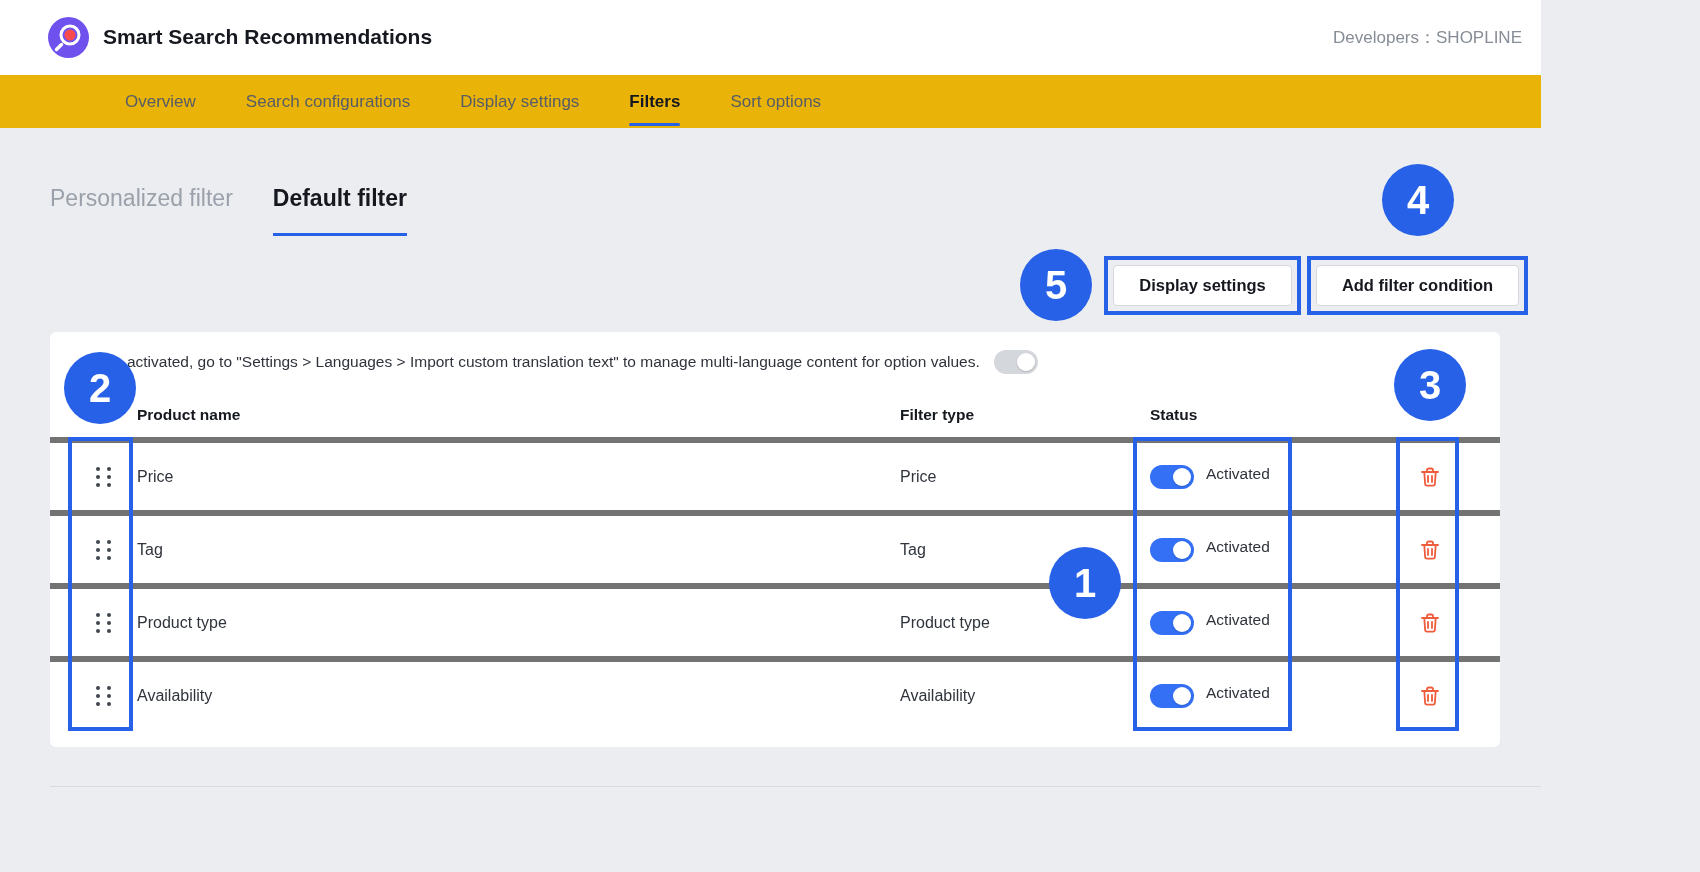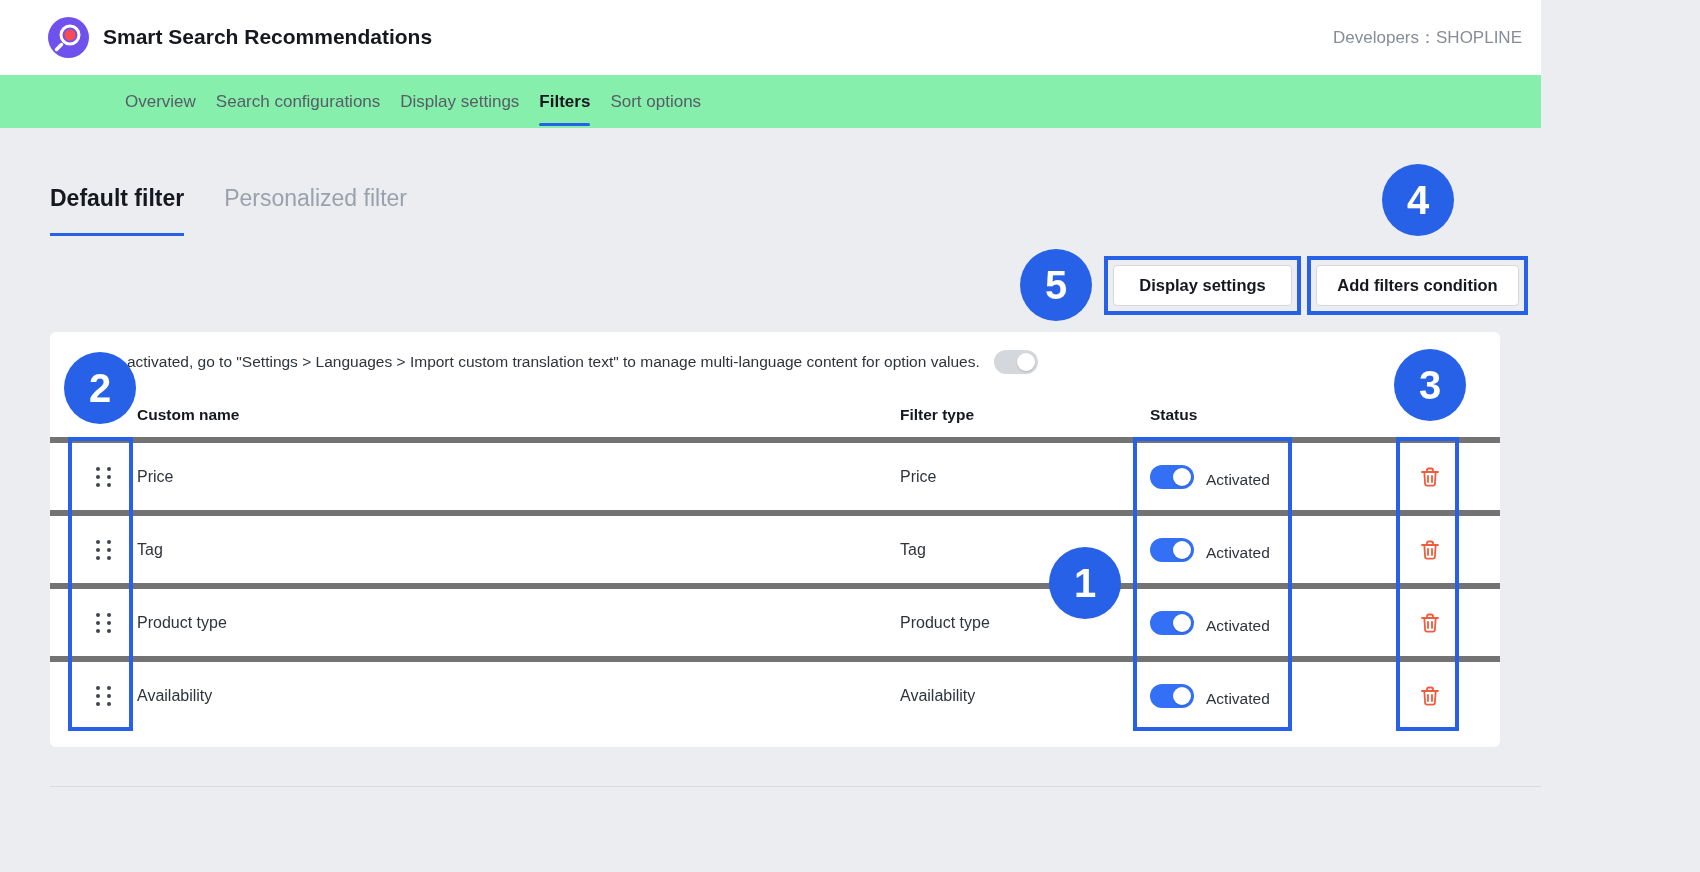--- a/index.html
+++ b/index.html
@@ -6,21 +6,21 @@
   html,body { width:1700px; height:872px; background:#ecedf0; font-family:"Liberation Sans", sans-serif; overflow:hidden; }
   .stage { position:relative; width:1541px; height:872px; overflow:hidden; }
 
   
   .header { position:absolute; top:0; left:0; width:1700px; height:75px; background:#ffffff; }
   .logo { position:absolute; left:48px; top:17px; width:41px; height:41px; }
   .app-title { position:absolute; left:103px; top:37px; transform:translateY(-50%); font-size:21px; font-weight:bold; color:#15181e; }
   .dev-text { position:absolute; right:178px; top:37px; transform:translateY(-50%); font-size:17px; color:#878d96; }
 
   
-  .nav { position:absolute; top:75px; left:0; width:1700px; height:53px; background:#86efac; display:flex; gap:20px; padding-left:125px; }
+  .nav { position:absolute; top:75px; left:0; width:1700px; height:53px; background:#eab308; display:flex; gap:50px; padding-left:125px; }
   .nav-tab { font-size:17px; color:#575d66; height:53px; display:flex; align-items:center; position:relative; cursor:pointer; white-space:nowrap; }
   .nav-tab.active { color:#15181e; font-weight:bold; }
   .nav-tab.active::after { content:""; position:absolute; left:0; right:0; bottom:2px; height:3px; background:var(--annotation-blue,#2761e8); border-radius:2px; }
 
   
   .ftabs { position:absolute; left:50px; top:185px; display:flex; gap:40px; }
   .ftab { font-size:23px; cursor:pointer; white-space:nowrap; }
   .ftab.active { font-weight:bold; color:#15181e; padding-bottom:21px; border-bottom:3px solid var(--annotation-blue,#2761e8); }
   .ftab.inactive { color:#9aa1ab; }
 
@@ -34,21 +34,21 @@
   
   .card { position:absolute; left:50px; top:332px; width:1450px; height:415px; background:#fff; border-radius:6px; }
   .banner { height:60px; display:flex; align-items:center; padding-left:64px; font-size:15.5px; color:#2f343c; }
   .banner .toggle { margin-left:14px; flex:none; }
   .grid-row { display:grid; grid-template-columns:87px 763px 250px 268px 82px; align-items:center; }
   .thead { height:45px; font-weight:bold; font-size:15.5px; color:#15181e; }
   .trow { height:73px; border-top:6px solid #737373; font-size:16px; color:#2f343c; }
   .cell-handle { display:flex; align-items:center; padding-left:46px; }
   .drag-dots { display:grid; grid-template-columns:repeat(2,4px); grid-template-rows:repeat(3,4px); gap:4px 7px; cursor:grab; }
   .drag-dots i { width:4px; height:4px; background:#40454d; border-radius:50%; }
-  .cell-status { display:flex; align-items:flex-end; }
+  .cell-status { display:flex; align-items:flex-start; }
   .status-label { margin-left:12px; font-size:15.5px; color:#2f343c; }
   .cell-delete { display:flex; align-items:center; }
   .trash-btn { cursor:pointer; display:inline-flex; }
 
   
   .toggle { width:44px; height:24px; border-radius:12px; position:relative; display:inline-block; cursor:pointer; background:#d4d7db; flex:none; }
   .toggle .knob { position:absolute; top:3px; right:3px; width:18px; height:18px; border-radius:50%; background:#fff; box-shadow:0 1px 2px rgba(0,0,0,.15); }
   .toggle.on { background:var(--toggle-on-blue,#3370f5); }
 
   
@@ -83,43 +83,43 @@
 
   <div class="nav">
     <div class="nav-tab">Overview</div>
     <div class="nav-tab">Search configurations</div>
     <div class="nav-tab">Display settings</div>
     <div class="nav-tab active">Filters</div>
     <div class="nav-tab">Sort options</div>
   </div>
 
   <div class="ftabs">
+    <div class="ftab inactive">Personalized filter</div>
     <div class="ftab active">Default filter</div>
-    <div class="ftab inactive">Personalized filter</div>
   </div>
 
 
   <div class="btn-wrap display-settings">
     <button class="btn">Display settings</button>
   </div>
   <div class="btn-wrap add-filter">
-    <button class="btn">Add filters condition</button>
+    <button class="btn">Add filter condition</button>
   </div>
 
   <div class="card">
     <div class="banner">
       <span>e activated, go to "Settings &gt; Languages &gt; Import custom translation text" to manage multi-language content for option values.</span>
       <span class="toggle">
           <span class="knob"></span>
         </span>
     </div>
 
     <div class="grid-row thead">
       <div class="cell"></div>
-      <div class="cell">Custom name</div>
+      <div class="cell">Product name</div>
       <div class="cell">Filter type</div>
       <div class="cell">Status</div>
       <div class="cell"></div>
     </div>
 
     <div>
     <div class="grid-row trow">
       <div class="cell cell-handle">
         <span class="drag-dots">
               <i></i>

